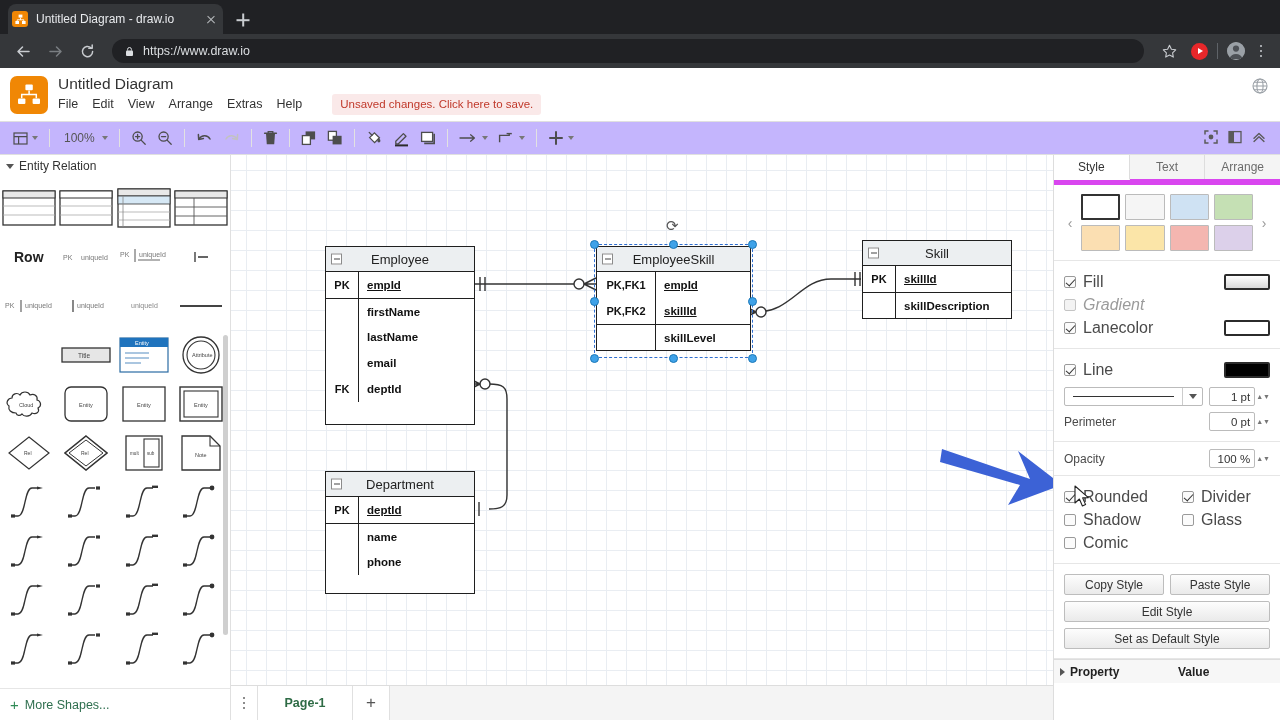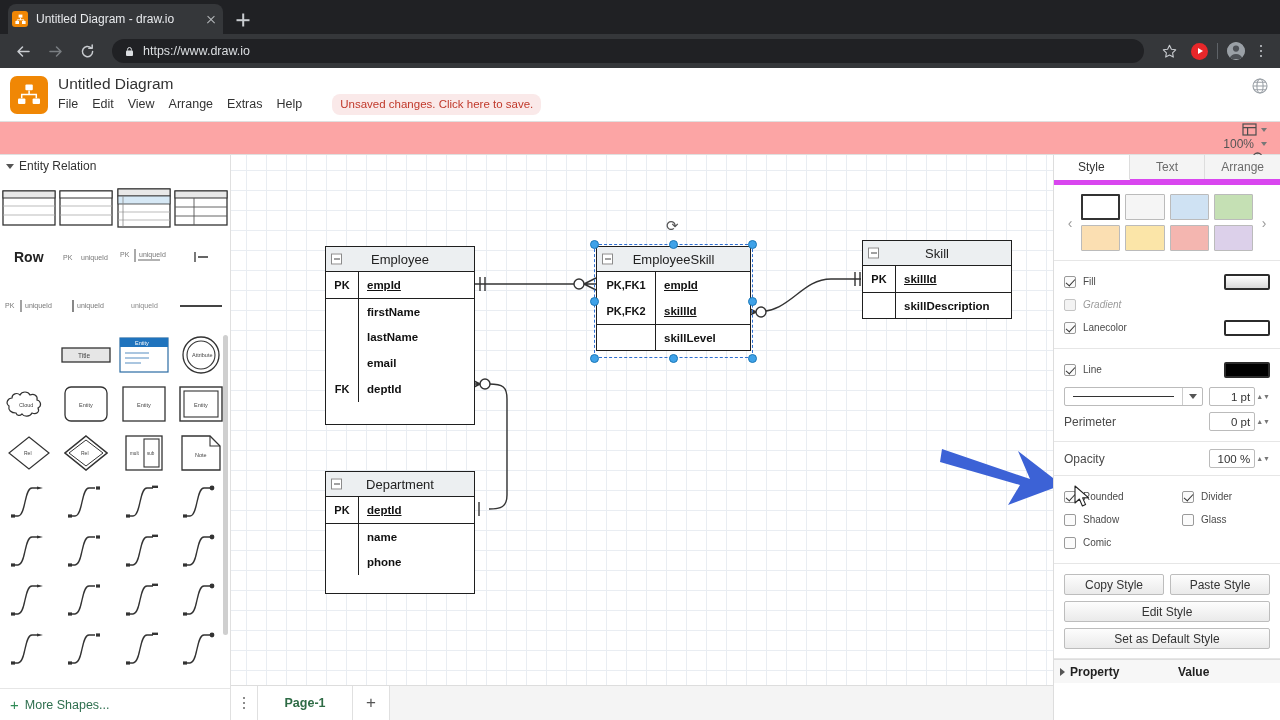--- a/index.html
+++ b/index.html
@@ -72,29 +72,29 @@
   }
   .dio-logo {
     width:38px; height:38px; border-radius:7px; background:#f08705;
     display:flex; align-items:center; justify-content:center; margin-right:10px; flex:0 0 auto;
   }
   .dio-titleblock { display:flex; flex-direction:column; justify-content:center; gap:2px; }
   .dio-title { font-size:15.5px; color:#333; line-height:17px; }
   .dio-menubar { display:flex; align-items:center; gap:14px; font-size:12.5px; color:#333; line-height:15px; }
   .dio-menu-item { cursor:default; }
   .unsaved-pill {
-    margin-left:16px; background:#fae9e9; color:#c0392b; border-radius:8px;
+    margin-left:16px; background:#fae9e9; color:#c0392b; border-radius:3px;
     padding:3px 8px; font-size:11.5px; white-space:nowrap;
   }
   .globe-btn { position:absolute; right:12px; top:10px; width:16px; height:16px; color:#9aa0a6; }
 
   
   .dio-toolbar {
-    height:33px; background:#fca5a5; border-bottom:1px solid #e0e0e0;
-    display:flex; align-items:flex-end; padding:0 8px; gap:0;flex-direction:column;
+    height:33px; background:#c4b5fd; border-bottom:1px solid #e0e0e0;
+    display:flex; align-items:center; padding:0 8px; gap:0;
   }
   .tb-item { display:flex; align-items:center; justify-content:center; height:25px; padding:0 5px; color:#4d4d4d; }
   .tb-caret { width:0; height:0; border-left:3.5px solid transparent; border-right:3.5px solid transparent; border-top:4px solid #777; margin-left:4px; }
   .tb-zoom { font-size:12px; color:#555; padding:0 3px; }
   .tb-sep { width:1px; height:18px; background:#e2e2e2; margin:0 6px; }
   .tb-spacer { flex:1; }
   .tb-right { display:flex; align-items:center; gap:10px; padding-right:6px; color:#5a5a5a; }
 
   
   .main { position:absolute; top:155px; left:0; right:0; bottom:0; display:flex; }
@@ -179,21 +179,21 @@
   .cb-row { display:flex; align-items:center; gap:7px; height:23px; }
   .cb {
     width:12px; height:12px; border:1px solid #9a9a9a; background:#fbfbfb;
     position:relative; border-radius:2px; flex:0 0 auto;
   }
   .cb.on:after {
     content:""; position:absolute; left:3px; top:0px; width:4px; height:8px;
     border:solid #333; border-width:0 1.7px 1.7px 0; transform:rotate(42deg);
   }
   .cb.dis { border-color:#c4c4c4; background:#f3f3f3; }
-  .cb-label { font-size:10px; color:#4a4a4a; }
+  .cb-label { font-size:16px; color:#4a4a4a; }
   .cb-label.dim { color:#9b9b9b;font-style:italic; }
   .color-chip {
     width:46px; height:16px; border:2px solid #2b2b2b; border-radius:2px; margin-left:auto;
   }
   .chip-fill { background:linear-gradient(#fefefe,#d8d8d8); }
   .chip-white { background:#fff; }
   .chip-black { background:#000; }
   .line-row { display:flex; align-items:center; gap:6px; margin-top:6px; }
   .line-select {
     flex:1; height:19px; border:1px solid #bbb; background:#fff; border-radius:2px;

